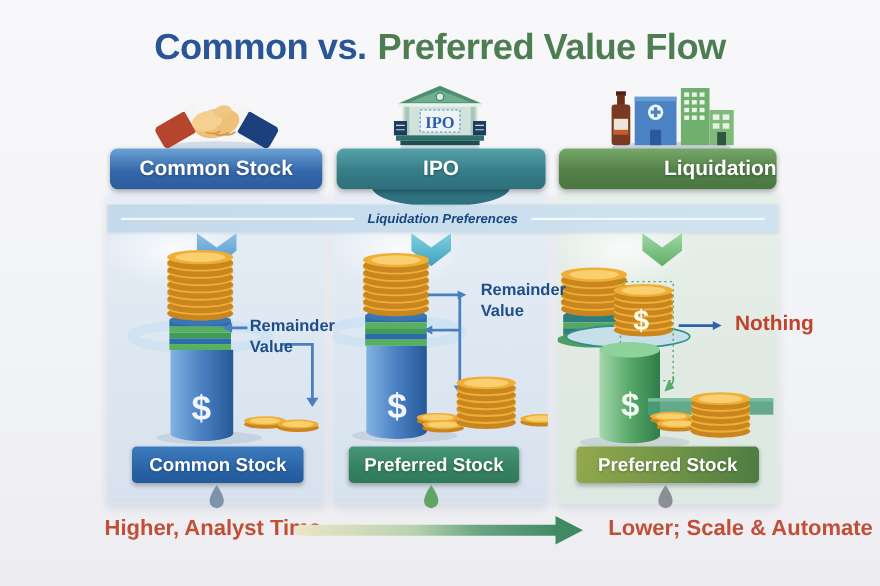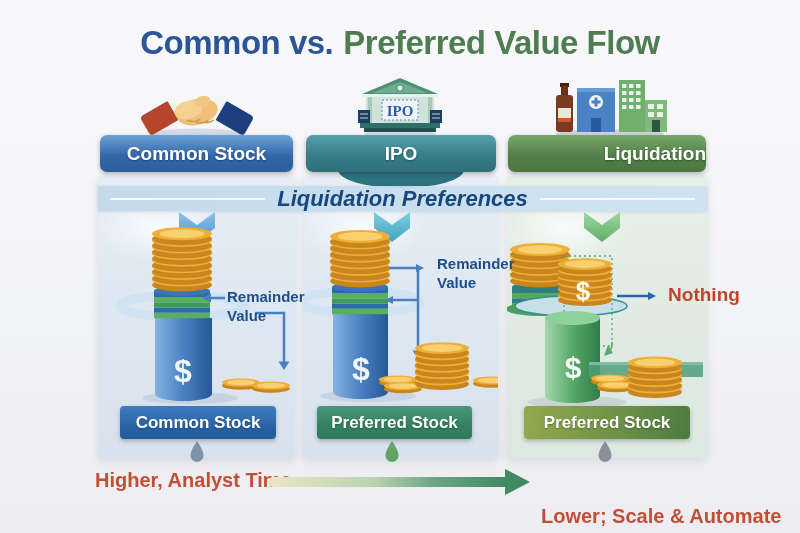--- a/index.html
+++ b/index.html
@@ -31,21 +31,21 @@
   #hb1{left:100px;width:193px;background:linear-gradient(180deg,#6aa2d6 0%,#3568ab 55%,#2a5c9e 100%);}
   #hb2{left:306px;width:190px;background:linear-gradient(180deg,#55a2aa 0%,#377d88 55%,#2e6f7c 100%);}
   #hb3{left:508px;width:198px;background:linear-gradient(180deg,#77a86a 0%,#537f48 55%,#4a7842 100%);justify-content:flex-end;}
   .ribbon-fold{position:absolute;left:338px;top:168px;width:126px;height:20px;
     background:#2e7280;border-radius:0 0 55% 55%/0 0 100% 100%;z-index:2;}
   
   .band{position:absolute;left:98px;top:186px;width:609px;height:25px;z-index:3;
     background:linear-gradient(90deg,rgba(193,216,234,.92),rgba(206,226,240,.95));
     display:flex;align-items:center;box-shadow:0 1px 3px rgba(80,110,140,.18);}
   .band::before,.band::after{content:"";flex:1;height:2px;background:rgba(255,255,255,.8);margin:0 12px;}
-  .band-label{color:#16477e;font-size:22px;font-weight:bold;font-style:italic;white-space:nowrap;}
+  .band-label{color:#16477e;font-size:12px;font-weight:bold;font-style:italic;white-space:nowrap;}
   
   .colsvg{position:absolute;top:176px;z-index:5;}
   #svg1{left:98px;}  #svg2{left:303px;}  #svg3{left:507px;}
   .iconsvg{position:absolute;z-index:4;}
   
   .annot{position:absolute;z-index:6;color:#1d4e89;font-size:15px;font-weight:bold;line-height:1.25;}
   #annot1{left:227px;top:288px;width:76px;}
   #annot2{left:437px;top:255px;width:82px;}
   #annot3{left:659px;top:283px;color:#c2432c;font-size:19px;width:90px;text-align:center;}
   
@@ -54,21 +54,21 @@
     font-size:17px;font-weight:bold;text-shadow:0 1px 2px rgba(0,0,0,.3);
     box-shadow:0 2px 4px rgba(0,0,0,.25);}
   #bb1{left:120px;width:156px;background:linear-gradient(180deg,#3e7cbe 0%,#2a64a6 60%,#225a9a 100%);}
   #bb2{left:317px;width:155px;background:linear-gradient(180deg,#49977a 0%,#35815f 60%,#2f7a5c 100%);}
   #bb3{left:524px;width:166px;background:linear-gradient(100deg,#93a94c 0%,#6f9247 55%,#4b7c42 100%);}
   .droplet{position:absolute;top:441px;z-index:6;}
   #dr1{left:189px;} #dr2{left:384px;} #dr3{left:597px;}
   
   .foot-label{position:absolute;top:469px;z-index:6;color:#c14f36;font-size:20px;font-weight:bold;white-space:nowrap;}
   #foot-left{left:95px;}
-  #foot-right{left:541px;margin-top:36px;}
+  #foot-right{left:553px;}
   .foot-arrow-bar{position:absolute;left:268px;top:477px;width:238px;height:10px;z-index:6;
     border-radius:5px 0 0 5px;
     background:linear-gradient(90deg,#ece5c8 0%,#b9d3ae 45%,#6ba583 70%,#418a65 100%);}
   .foot-arrow-head{position:absolute;left:505px;top:469px;width:0;height:0;z-index:6;
     border-top:13px solid transparent;border-bottom:13px solid transparent;
     border-left:25px solid #3f8a62;}
 </style>
 </head>
 <body>
 

